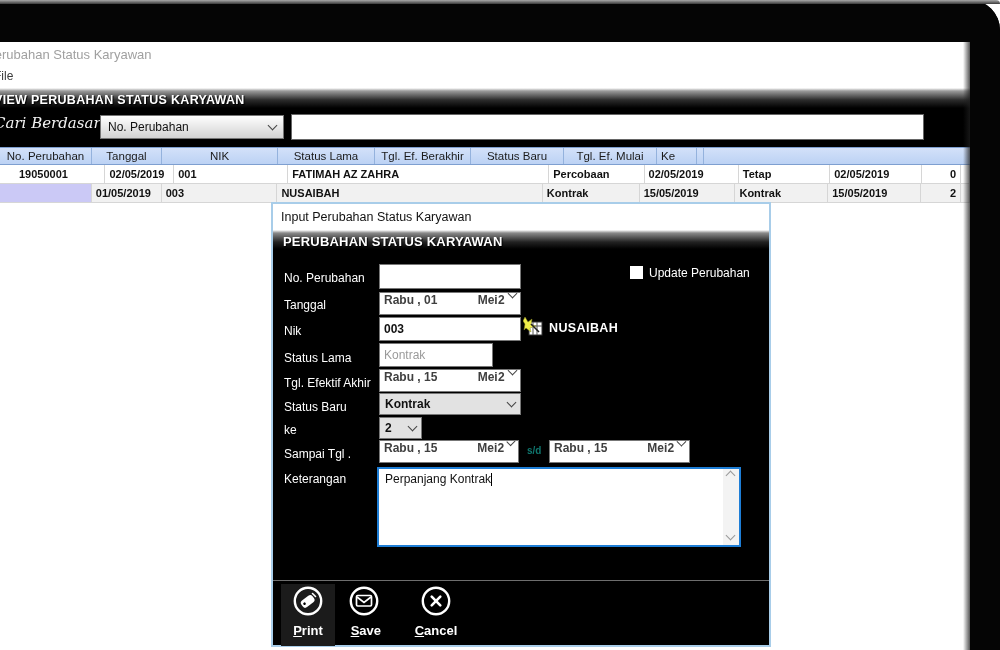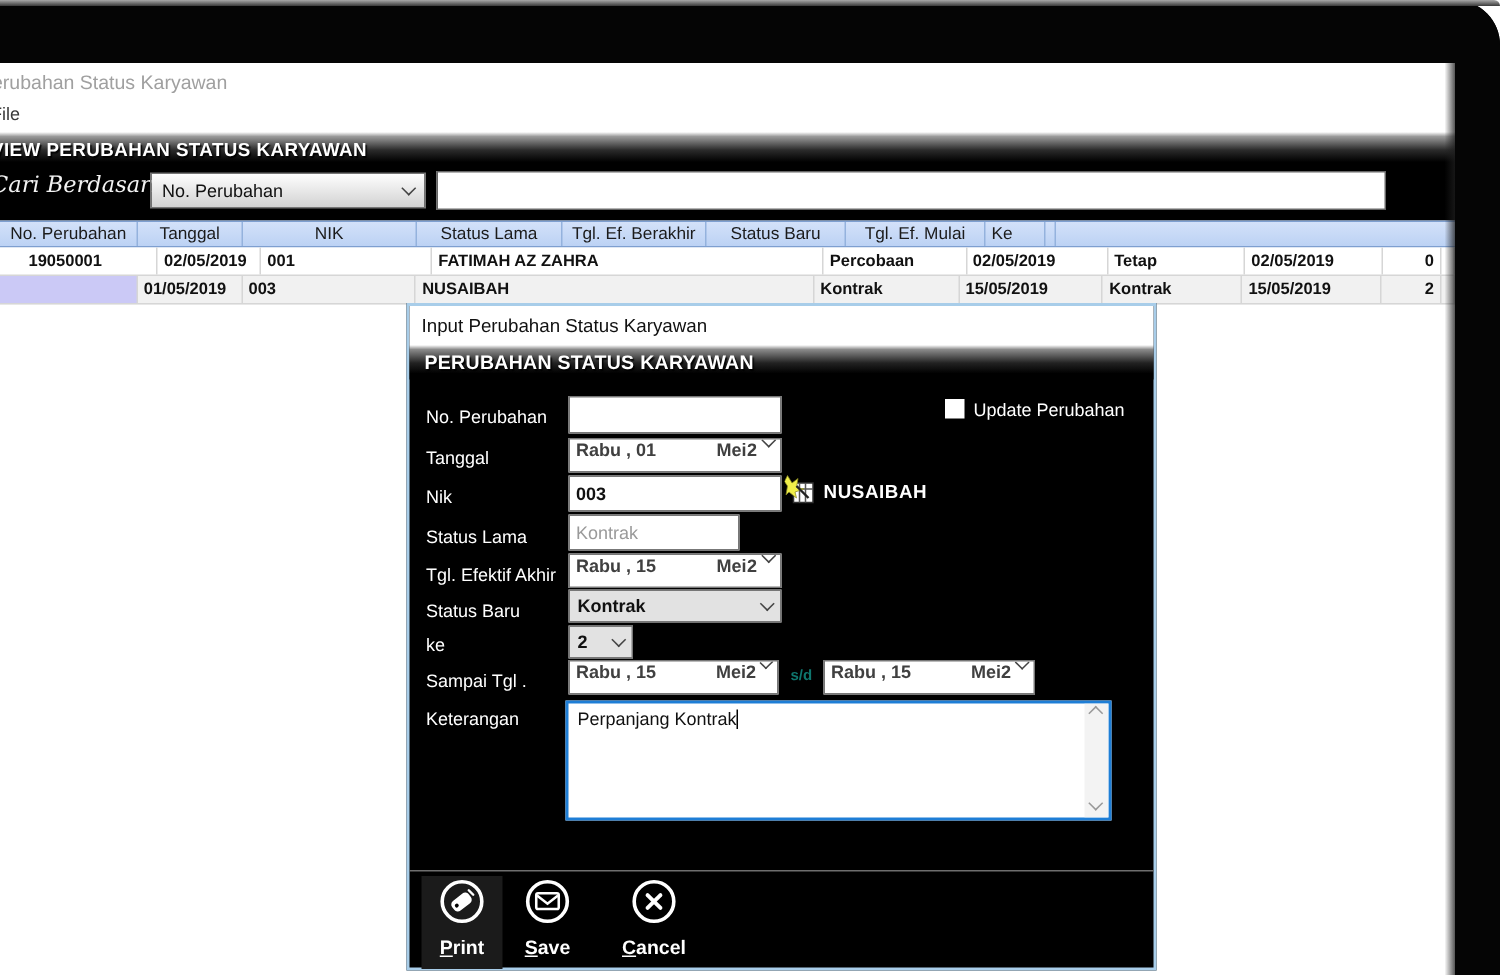--- a/index.html
+++ b/index.html
@@ -86,21 +86,21 @@
              padding:3px 20px 3px 6px; overflow:hidden; }
   .caret { display:inline-block; width:1px; height:13px; background:#000; vertical-align:text-bottom; }
   .ket-scroll { position:absolute; top:0; right:0; width:16px; height:100%; background:#f3f3f3; }
   .ket-scroll .chev { position:absolute; left:4px; border-color:#999; }
   .ket-scroll .chev.up { top:6px; transform:rotate(-135deg); }
   .ket-scroll .chev.down { bottom:6px; transform:rotate(45deg); }
 
   .dlg-sep { position:absolute; left:0; right:0; top:376px; height:1px; background:#6e6e6e; }
   .dlg-btn { position:absolute; top:380px; height:62px; text-align:center; cursor:default; }
   .dlg-btn.print { left:8px; width:54px; background:#1b1b1b; }
-  .dlg-btn.save { left:64px; width:56px; }
+  .dlg-btn.save { left:52px; width:56px;text-align:right; }
   .dlg-btn.cancel { left:132px; width:62px; }
   .btn-label { color:#fff; font-weight:bold; font-size:13px; margin-top:1px; }
   .btn-label u { text-decoration:underline; }
 </style>
 </head>
 <body>
 
 <div class="canvas">
 
   <div class="screen">

